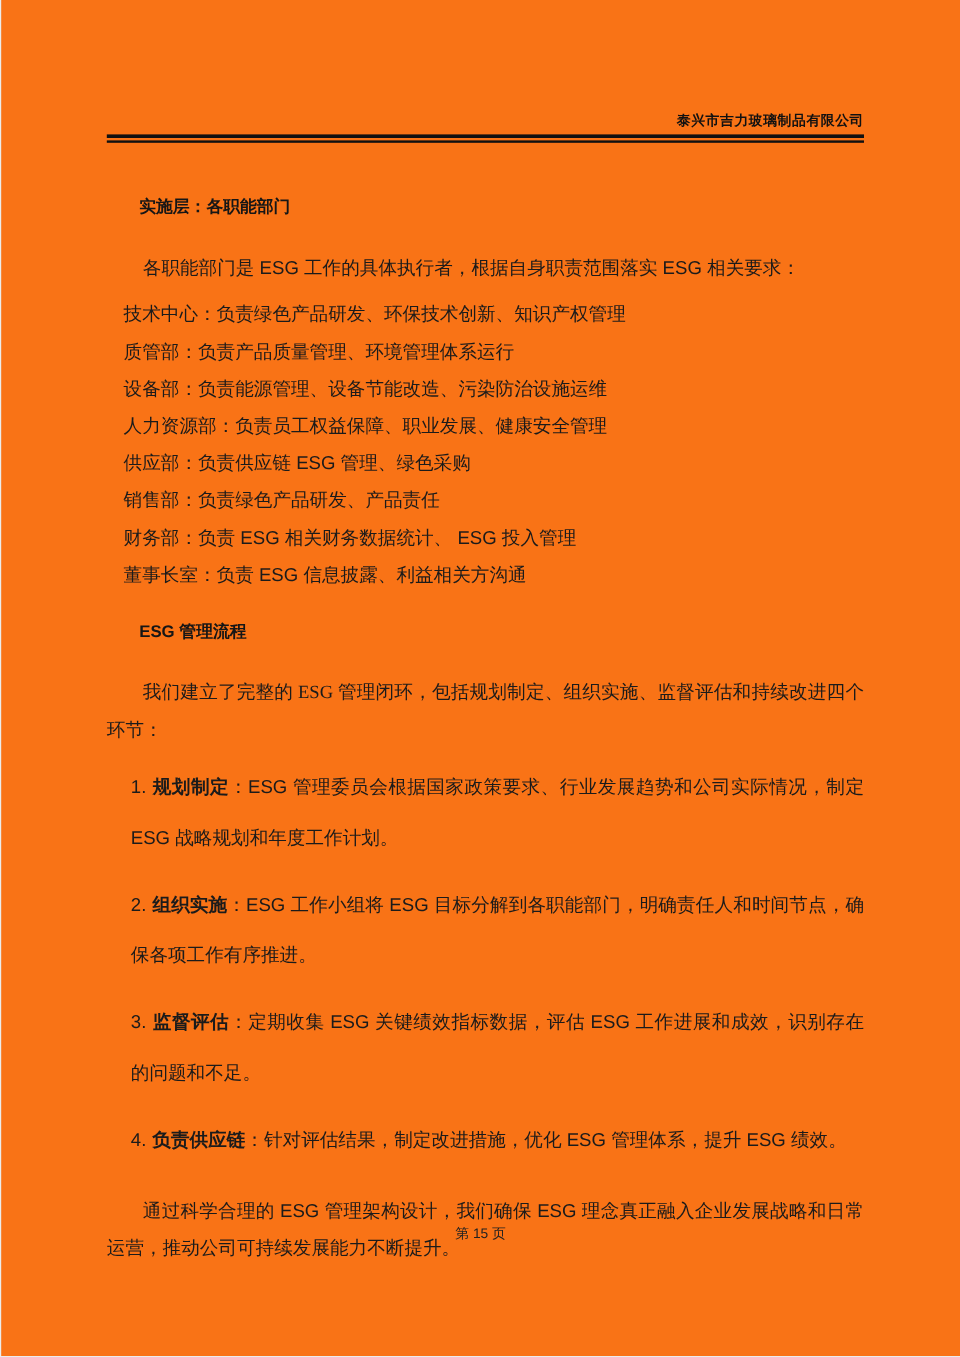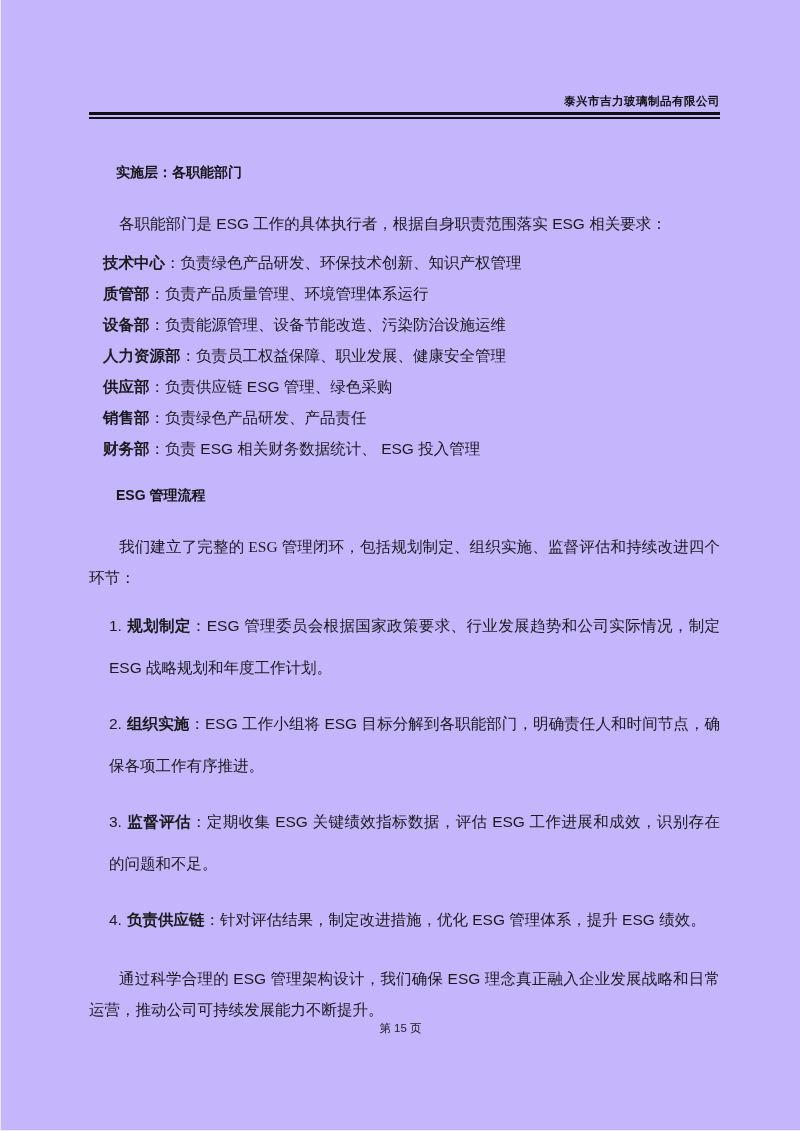--- a/index.html
+++ b/index.html
@@ -1,20 +1,20 @@
 <!DOCTYPE html>
 <html><head>
 <meta charset="utf-8">
 <style>
   * { margin: 0; padding: 0; box-sizing: border-box; }
   html, body { background: #ffffff; }
   .page {
     width: 800px;
     height: 1131px;
-    background: #c4b5fd;
+    background: #f97316;
     position: relative;
     font-family: "Liberation Sans", "DejaVu Sans", sans-serif;
     color: #1b1b1b;
     border-left: 1px solid #ececec;
     border-bottom: 1px solid #ececec;
     overflow: hidden;
   }
   .header { padding: 93px 80px 0 88px; }
   .company {
     text-align: right;
@@ -47,21 +47,21 @@
     line-height: 31px;
     text-indent: 30px;
     margin-top: 22px;
   }
   .dept-list { margin-top: 8px; }
   .dept {
     line-height: 31px;
     margin-left: 14px;
     text-align: left;
   }
-  .dept-name { font-weight: 700; }
+  .dept-name { font-weight: 400; }
   .intro2 { margin-top: 24px; margin-bottom: 0; font-family: Liberation Serif, serif; }
   .step {
     line-height: 42px;
     margin: 14px 0 0 20px;
   }
   .step.first { margin-top: 12px; }
   .step-num { margin-right: 5px; }
   .step-name { font-weight: 700; }
   .closing { margin-top: 16px; }
   .footer {
@@ -95,20 +95,21 @@
     <p class="para">各职能部门是 ESG 工作的具体执行者，根据自身职责范围落实 ESG 相关要求：</p>
 
     <div class="dept-list">
       <p class="dept"><span class="dept-name">技术中心</span><span>：</span><span>负责绿色产品研发、环保技术创新、知识产权管理</span></p>
       <p class="dept"><span class="dept-name">质管部</span><span>：</span><span>负责产品质量管理、环境管理体系运行</span></p>
       <p class="dept"><span class="dept-name">设备部</span><span>：</span><span>负责能源管理、设备节能改造、污染防治设施运维</span></p>
       <p class="dept"><span class="dept-name">人力资源部</span><span>：</span><span>负责员工权益保障、职业发展、健康安全管理</span></p>
       <p class="dept"><span class="dept-name">供应部</span><span>：</span><span>负责供应链 ESG 管理、绿色采购</span></p>
       <p class="dept"><span class="dept-name">销售部</span><span>：</span><span>负责绿色产品研发、产品责任</span></p>
       <p class="dept"><span class="dept-name">财务部</span><span>：</span><span>负责 ESG 相关财务数据统计、 ESG 投入管理</span></p>
+      <p class="dept"><span class="dept-name">董事长室</span><span>：</span><span>负责 ESG 信息披露、利益相关方沟通</span></p>
     </div>
 
     <h1 class="second">ESG 管理流程</h1>
 
     <p class="para intro2">我们建立了完整的 ESG 管理闭环，包括规划制定、组织实施、监督评估和持续改进四个环节：</p>
 
     <div class="step-list">
       <p class="step first"><span class="step-num">1.</span><span class="step-name">规划制定</span><span>：</span><span>ESG 管理委员会根据国家政策要求、行业发展趋势和公司实际情况，制定 ESG 战略规划和年度工作计划。</span></p>
       <p class="step"><span class="step-num">2.</span><span class="step-name">组织实施</span><span>：</span><span>ESG 工作小组将 ESG 目标分解到各职能部门，明确责任人和时间节点，确保各项工作有序推进。</span></p>
       <p class="step"><span class="step-num">3.</span><span class="step-name">监督评估</span><span>：</span><span>定期收集 ESG 关键绩效指标数据，评估 ESG 工作进展和成效，识别存在的问题和不足。</span></p>

